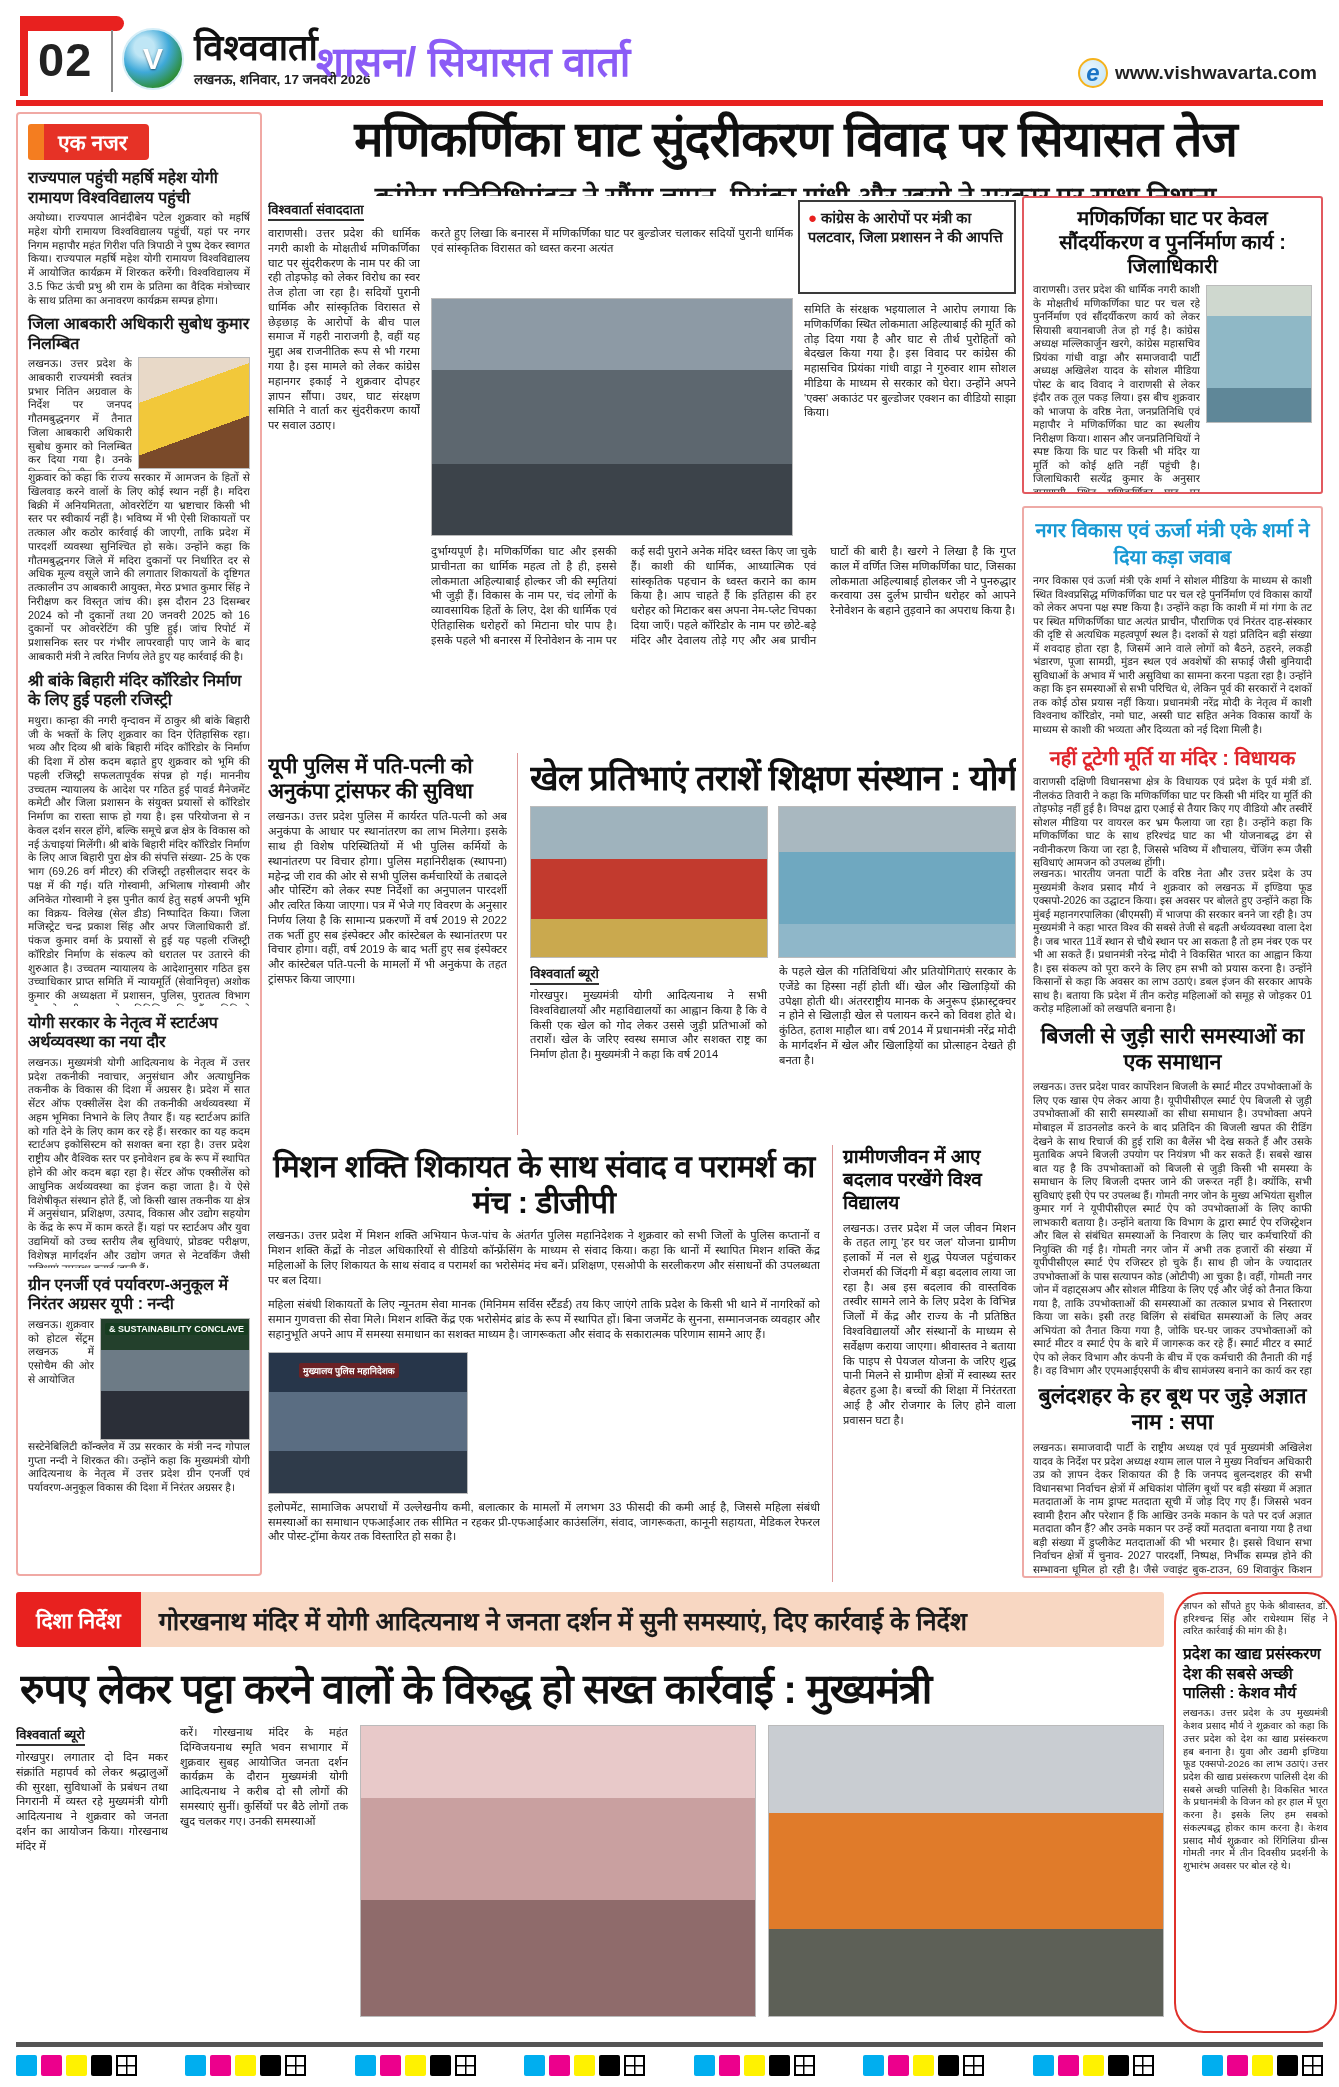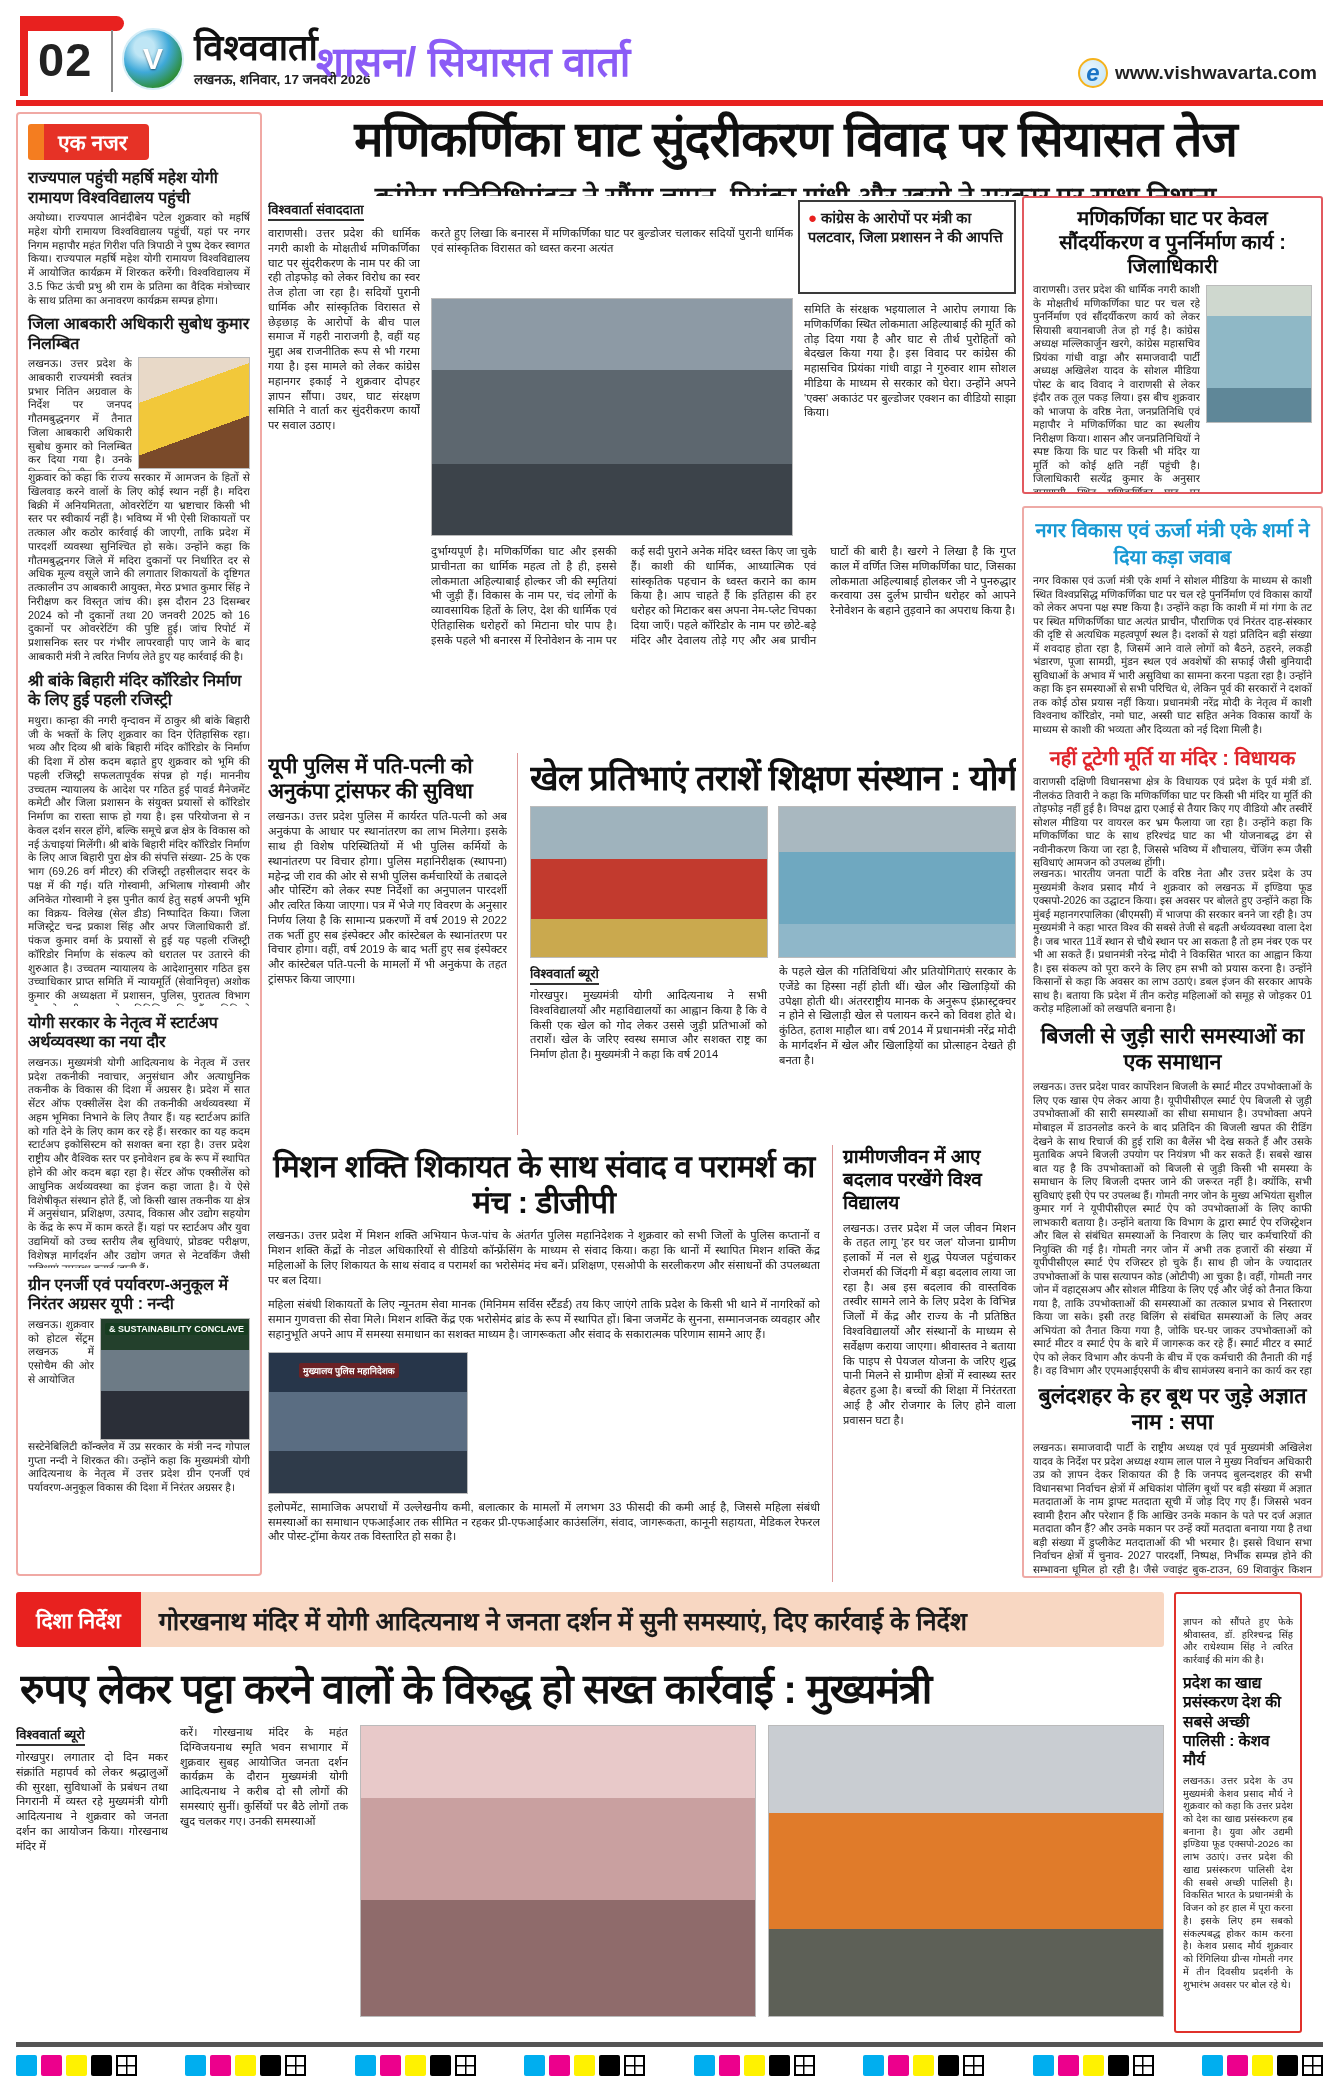--- a/index.html
+++ b/index.html
@@ -97,21 +97,21 @@
   .rbox1 { top:196px; height:298px; }
   .rbox1 h2 { font-size:20px; line-height:1.2; text-align:center; margin-bottom:5px; }
   .ph-dm { float:right; width:106px; height:138px; margin:2px 0 4px 6px;
     background:linear-gradient(180deg,#cfd8cf 0 22%,#8fb8c6 22% 75%,#5f8798 75% 100%); }
   .rbox .bodytx { font-size:10.4px; line-height:1.3; }
   .rbox2 { top:506px; height:1072px; border-color:#eeaaa6; }
   .rbox2 h2 { font-size:21.5px; line-height:1.2; text-align:center; margin:8px 0 5px 0; }
   .rbox2 h2.first { margin-top:0; }
   .h-blue { color:#1899d4; }
   .h-red { color:#e0252b; }
-  .rbox3 { left:1174px; top:1592px; width:128px; height:441px; border-color:#e0312b; padding:22px 7px; }
+  .rbox3 { left:1174px; top:1592px; width:163px; height:441px; border-color:#e0312b; padding:6px 7px;border-radius:30px; }
   .rbox3 .memo { font-size:9.8px; line-height:1.3; text-align:justify; margin-bottom:6px; }
   .rbox3 h2 { font-size:15.5px; line-height:1.25; color:#101010; margin-bottom:5px; }
   .rbox3 .bodytx { font-size:9.8px; }
   .akhead-wrap, .mlahead-wrap { text-align:center; margin:8px 0 4px 0; font-size:20px; font-weight:800; }
 
   
   .band { position:absolute; left:16px; top:1592px; width:1148px; height:440px; overflow:hidden; }
   .strip { display:flex; height:55px; background:#f8d7c2; border-radius:3px; overflow:hidden; }
   .strip .badge { background:#e8211f; color:#fff; font-weight:800; font-size:21px;
     display:flex; align-items:center; padding:0 20px; flex:0 0 auto; }

